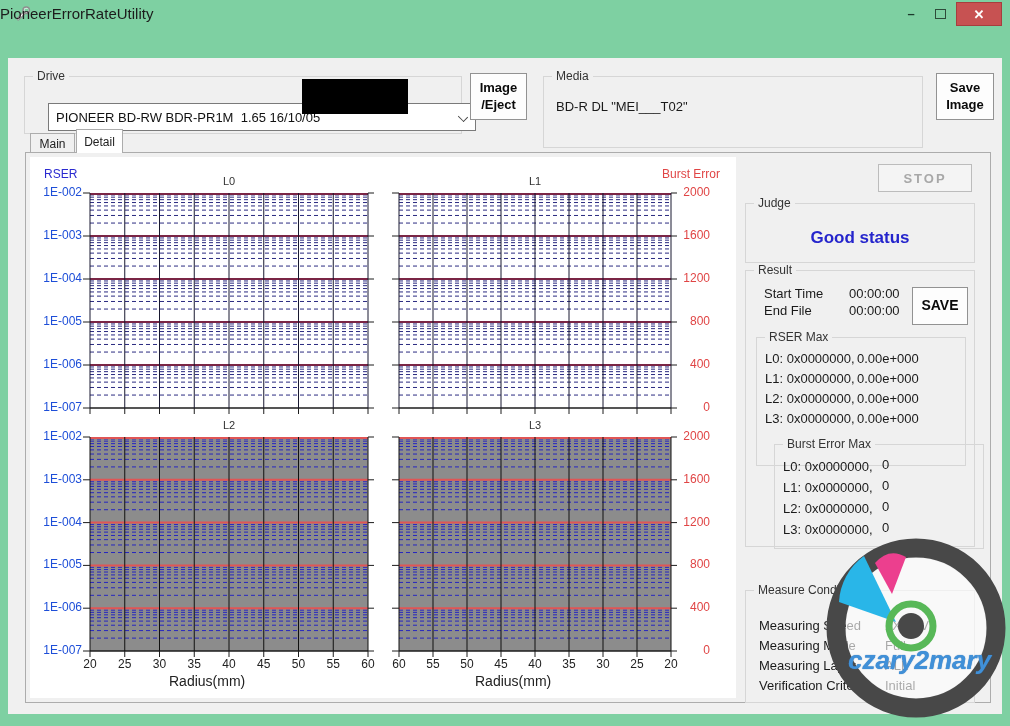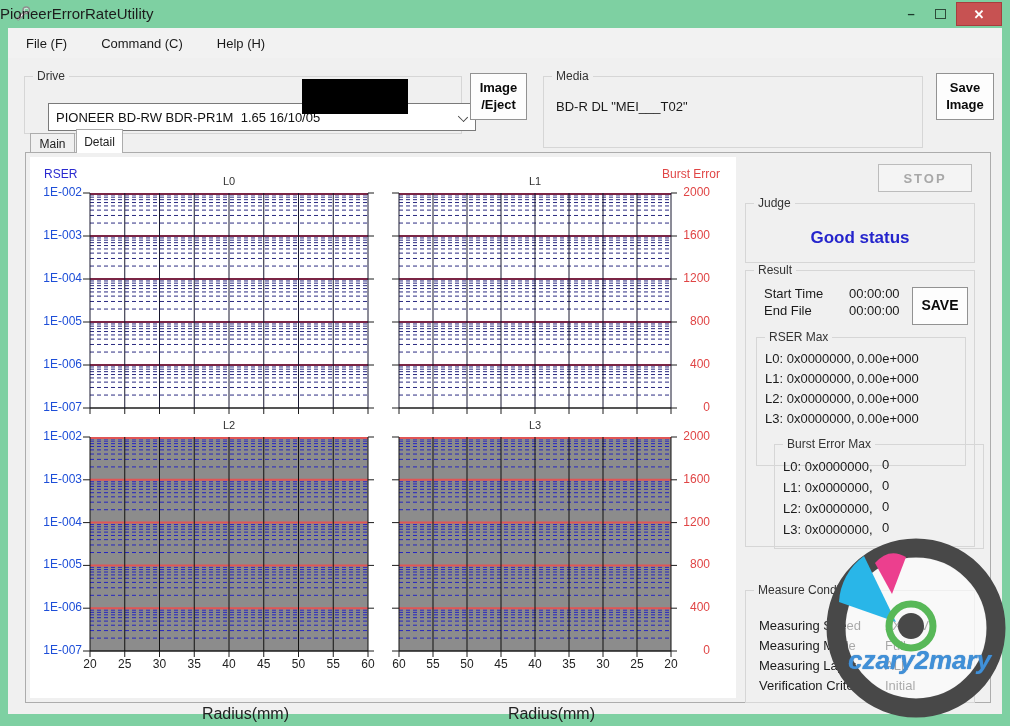--- a/index.html
+++ b/index.html
@@ -45,21 +45,21 @@
   #tab-page{position:absolute;left:25px;top:152px;width:966px;height:551px;border:1px solid #acacac;
       background:#f0f0f0;}
   #chart-panel{position:absolute;left:30px;top:157px;width:706px;height:541px;background:#fff;}
   .axis-head{position:absolute;font-size:12px;}
   #rser-head{left:44px;top:167px;color:#2a2ad0;width:60px;}
   #burst-head{left:640px;top:167px;width:80px;text-align:right;color:#e04545;}
   .ytick-left{position:absolute;left:24px;width:58px;text-align:right;font-size:12px;color:#1d4ed8;}
   .ytick-right{position:absolute;left:666px;width:44px;text-align:right;font-size:12px;color:#e04545;}
   .xtick{position:absolute;width:30px;text-align:center;font-size:12px;color:#222;}
   .chart-title{position:absolute;width:60px;text-align:center;font-size:11px;color:#333;}
-  .x-axis-label{position:absolute;width:120px;text-align:right;font-size:16px;color:#222;margin-top:32px;}
+  .x-axis-label{position:absolute;width:120px;text-align:left;font-size:14px;color:#222;}
   
   #stop-btn{position:absolute;left:878px;top:164px;width:94px;height:28px;background:#f4f4f4;
       border:1px solid #bcbcbc;color:#a8a8a8;font-weight:bold;font-size:13px;letter-spacing:2px;
       display:flex;align-items:center;justify-content:center;}
   .rowlab{position:absolute;font-size:13px;color:#1a1a1a;white-space:nowrap;}
   .rowval{position:absolute;font-size:13px;color:#1a1a1a;white-space:nowrap;}
   #judge-status{position:absolute;left:0;top:24px;width:100%;text-align:center;font-size:17px;
       font-weight:bold;color:#2525cc;}
   
   #wm-svg{position:absolute;left:818px;top:518px;width:200px;height:210px;overflow:visible;z-index:90;}
@@ -83,25 +83,20 @@
         <span>–</span>
       </div>
     <div class="abs caption-btn" id="btn-max">
         <span id="max-glyph"></span>
       </div>
     <div class="abs caption-btn" id="btn-close">
         <span>✕</span>
       </div>
   </div>
 
-  <div class="abs" id="menubar">
-    <span class="menu-item">File (F)</span>
-    <span class="menu-item">Command (C)</span>
-    <span class="menu-item">Help (H)</span>
-  </div>
 
   <div class="abs" id="client"></div>
 
   <div class="group" style="left:24px;top:68px;width:438px;height:58px;">
     <span class="group-label">Drive</span>
     <div id="drive-combo">
       <span id="drive-combo-text">PIONEER BD-RW BDR-PR1M  1.65 16/10/05</span>
       <span id="combo-chevron"></span>
     </div>
   </div>

